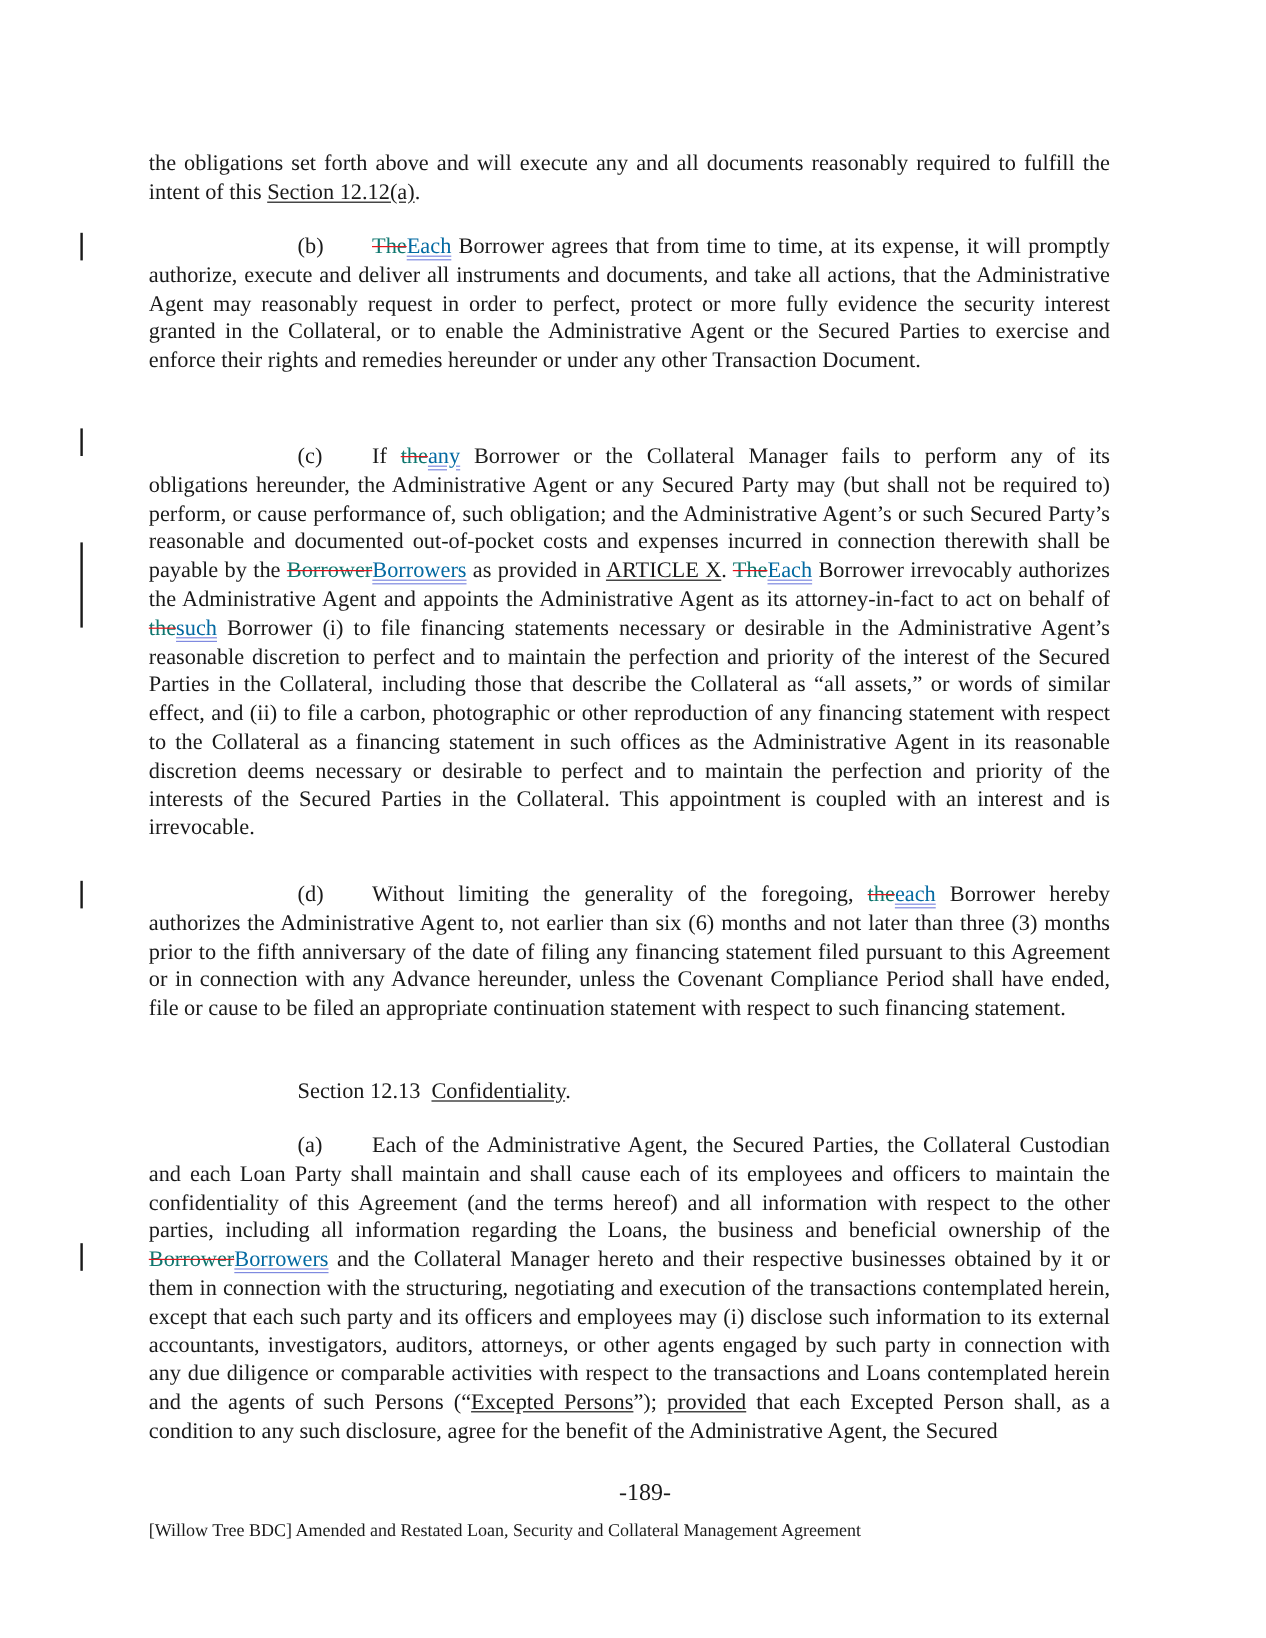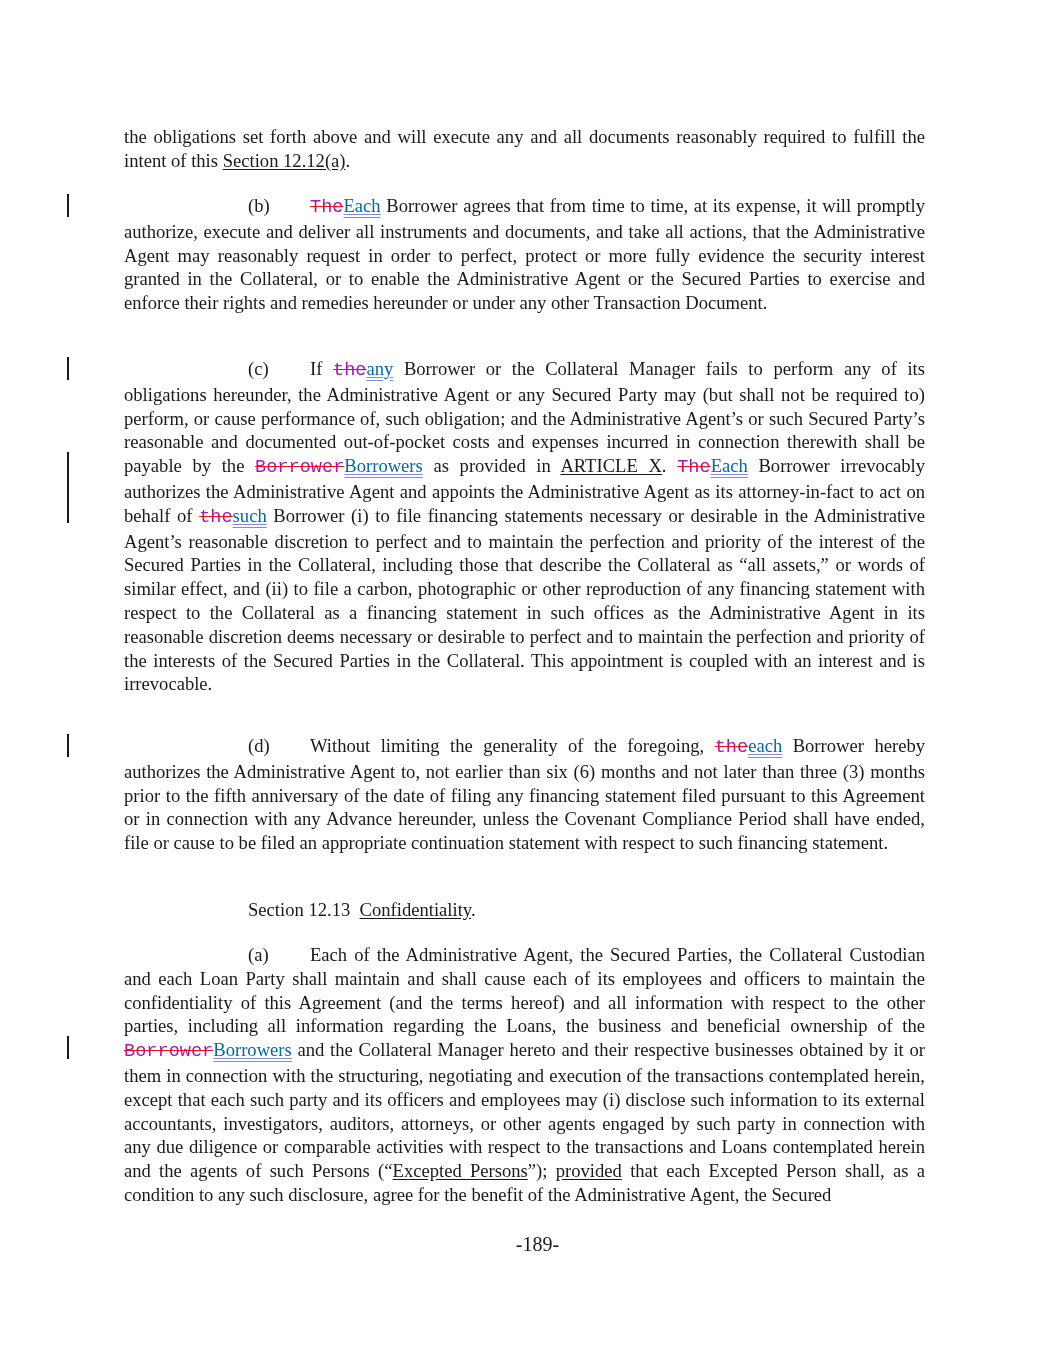--- a/index.html
+++ b/index.html
@@ -6,21 +6,21 @@
     body { width: 1055px; height: 1365px; position: relative; overflow: hidden; }
     .page {
       position: absolute; left: 0; top: 0; width: 999px; height: 1365px;
       font-family: "Liberation Serif", "DejaVu Serif", serif;
       font-size: 18.6px; line-height: 23.8px; color: #1a1a1a;
     }
     .block { position: absolute; left: 124px; width: 801px; text-align: justify; }
     .block p { margin: 0; }
     .ind { display: inline-block; width: 124px; }
     .lbl { display: inline-block; width: 62px; }
-    .del { color: #a21caf; text-decoration: line-through; text-decoration-color: #e8141b; font-family: Liberation Mono, monospace; }
+    .del { color: #0f766e; text-decoration: line-through; text-decoration-color: #e8141b; }
     .ins { color: #0369a1; text-decoration: underline double; text-decoration-color: #7f8ae0; text-underline-offset: 2px; }
     .ul { text-decoration: underline; text-underline-offset: 2px; }
     .bar { position: absolute; left: 67px; width: 2px; background: #1a1a1a; }
     .pagenum { position: absolute; left: 10px; width: 1055px; top: 1233px; text-align: center; font-size: 20px; }
     .footer { position: absolute; left: 124px; top: 1268px; font-size: 15px; line-height: 17px; }
   </style>
 </head>
 <body>
 
 <div class="page">
@@ -36,21 +36,21 @@
       <span>the obligations set forth above and will execute any and all documents reasonably required to fulfill the intent of this </span><span class="ul">Section 12.12(a)</span><span>.</span>
     </p>
   </div>
 
   <div class="block" style="top:194px;">
     <p>
       <span class="ind"></span><span class="lbl">(b)</span><span class="del">The</span><span class="ins">Each</span><span> Borrower agrees that from time to time, at its expense, it will promptly authorize, execute and deliver all instruments and documents, and take all actions, that the Administrative Agent may reasonably request in order to perfect, protect or more fully evidence the security interest granted in the Collateral, or to enable the Administrative Agent or the Secured Parties to exercise and enforce their rights and remedies hereunder or under any other Transaction Document.</span>
     </p>
   </div>
 
-  <div class="block" style="top:357px;">
+  <div class="block" style="top:369px;">
     <p>
       <span class="ind"></span><span class="lbl">(c)</span><span>If </span><span class="del">the</span><span class="ins">any</span><span> Borrower or the Collateral Manager fails to perform any of its obligations hereunder, the Administrative Agent or any Secured Party may (but shall not be required to) perform, or cause performance of, such obligation; and the Administrative Agent’s or such Secured Party’s reasonable and documented out-of-pocket costs and expenses incurred in connection therewith shall be payable by the </span><span class="del">Borrower</span><span class="ins">Borrowers</span><span> as provided in </span><span class="ul">ARTICLE X</span><span>. </span><span class="del">The</span><span class="ins">Each</span><span> Borrower irrevocably authorizes the Administrative Agent and appoints the Administrative Agent as its attorney-in-fact to act on behalf of </span><span class="del">the</span><span class="ins">such</span><span> Borrower (i) to file financing statements necessary or desirable in the Administrative Agent’s reasonable discretion to perfect and to maintain the perfection and priority of the interest of the Secured Parties in the Collateral, including those that describe the Collateral as “all assets,” or words of similar effect, and (ii) to file a carbon, photographic or other reproduction of any financing statement with respect to the Collateral as a financing statement in such offices as the Administrative Agent in its reasonable discretion deems necessary or desirable to perfect and to maintain the perfection and priority of the interests of the Secured Parties in the Collateral. This appointment is coupled with an interest and is irrevocable.</span>
     </p>
   </div>
 
   <div class="block" style="top:734px;">
     <p>
       <span class="ind"></span><span class="lbl">(d)</span><span>Without limiting the generality of the foregoing, </span><span class="del">the</span><span class="ins">each</span><span> Borrower hereby authorizes the Administrative Agent to, not earlier than six (6) months and not later than three (3) months prior to the fifth anniversary of the date of filing any financing statement filed pursuant to this Agreement or in connection with any Advance hereunder, unless the Covenant Compliance Period shall have ended, file or cause to be filed an appropriate continuation statement with respect to such financing statement.</span>
     </p>
   </div>
@@ -63,14 +63,15 @@
 
   <div class="block" style="top:943px;">
     <p>
       <span class="ind"></span><span class="lbl">(a)</span><span>Each of the Administrative Agent, the Secured Parties, the Collateral Custodian and each Loan Party shall maintain and shall cause each of its employees and officers to maintain the confidentiality of this Agreement (and the terms hereof) and all information with respect to the other parties, including all information regarding the Loans, the business and beneficial ownership of the </span><span class="del">Borrower</span><span class="ins">Borrowers</span><span> and the Collateral Manager hereto and their respective businesses obtained by it or them in connection with the structuring, negotiating and execution of the transactions contemplated herein, except that each such party and its officers and employees may (i) disclose such information to its external accountants, investigators, auditors, attorneys, or other agents engaged by such party in connection with any due diligence or comparable activities with respect to the transactions and Loans contemplated herein and the agents of such Persons (“</span><span class="ul">Excepted Persons</span><span>”); </span><span class="ul">provided</span><span> that each Excepted Person shall, as a condition to any such disclosure, agree for the benefit of the Administrative Agent, the Secured</span>
     </p>
   </div>
 
   <div class="pagenum">-189-</div>
 
   <div class="footer">
+    <div>[Willow Tree BDC] Amended and Restated Loan, Security and Collateral Management Agreement</div>
   </div>
 </div>
 
 </body></html>

